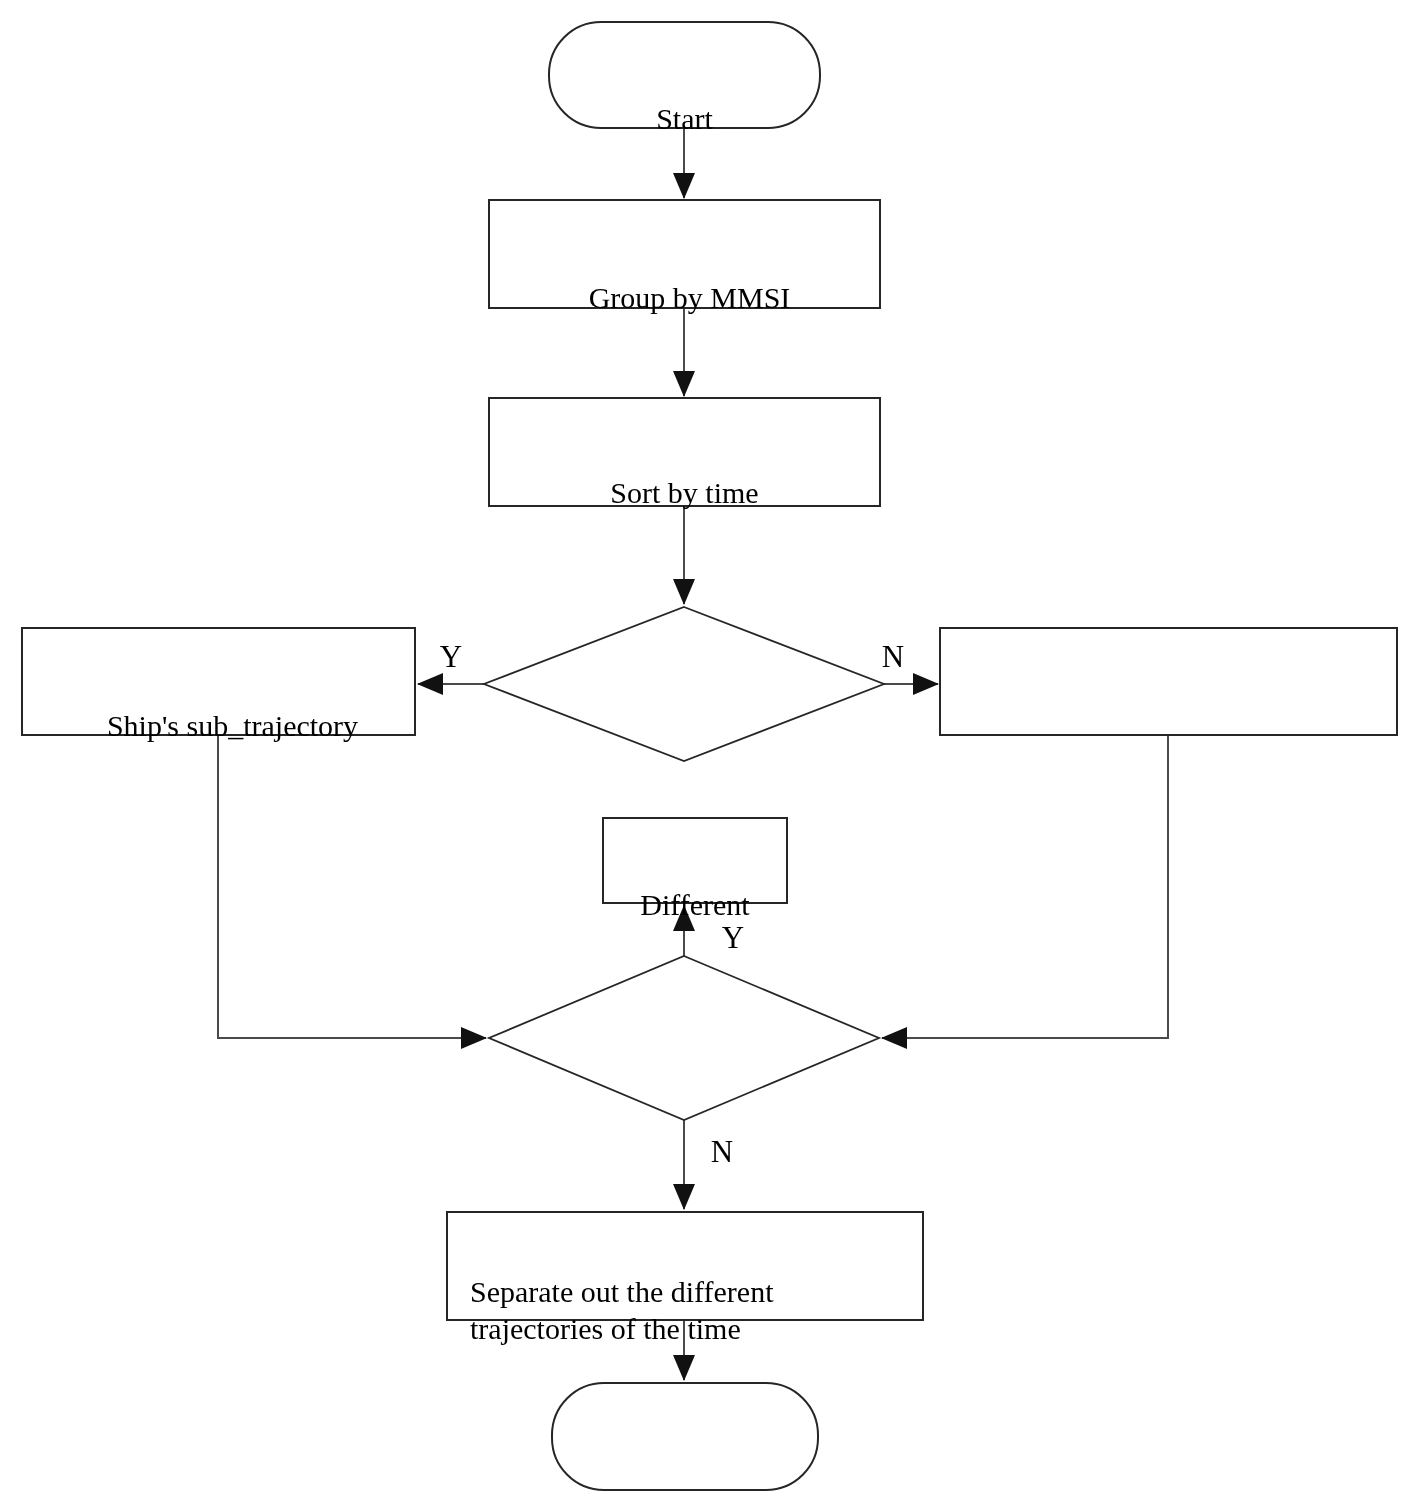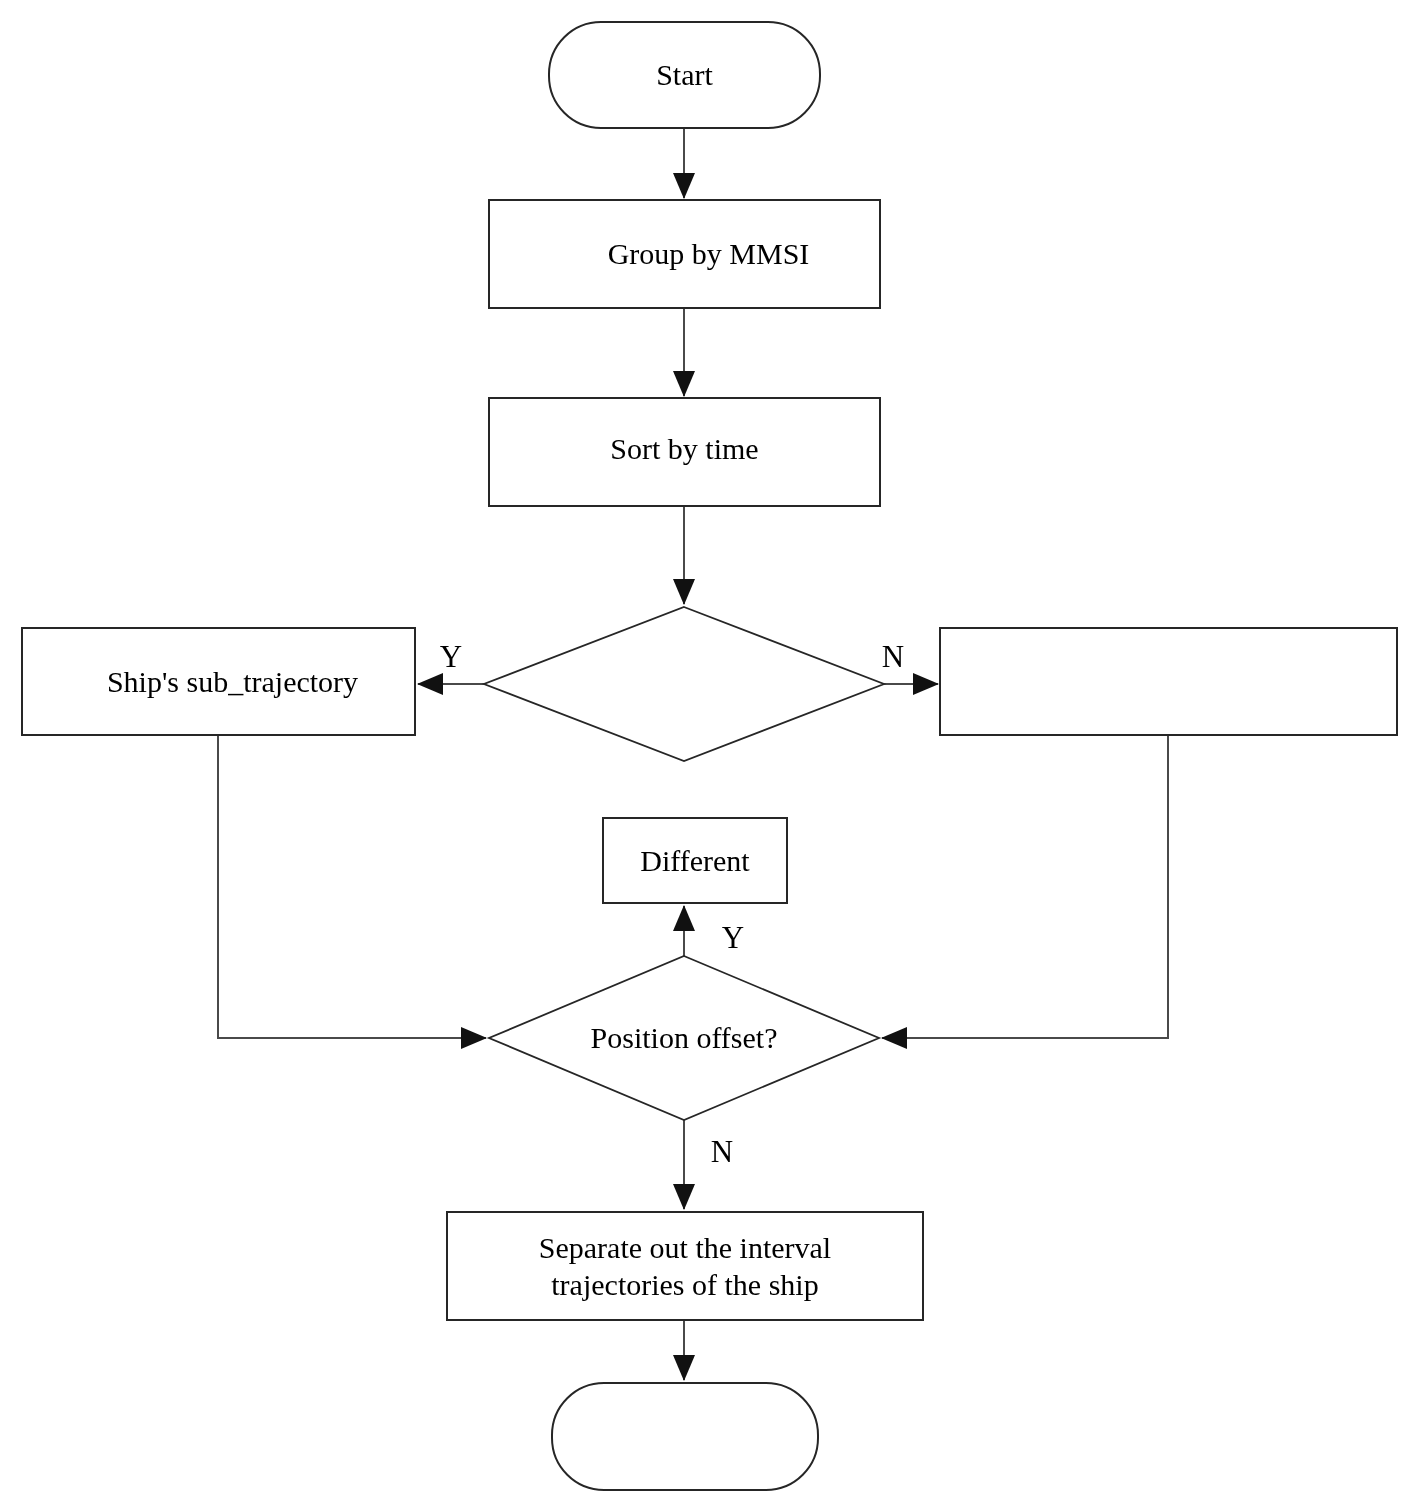--- a/index.html
+++ b/index.html
@@ -19,24 +19,25 @@
     color:var(--text);
     overflow:hidden;
   }
   .canvas svg{position:absolute;left:0;top:0;}
   .connector{fill:none;stroke:var(--connector);stroke-width:2px;}
   .shape{fill:var(--shape-fill);stroke:var(--shape-border);stroke-width:2px;}
   .shape.diamond{stroke-width:1.8px;}
   .label{
     position:absolute;
     display:flex;align-items:center;justify-content:center;
-    text-align:center;
+    text-align:left;
     font-size:30px;line-height:1.25;
     white-space:nowrap;
     pointer-events:none;
+    margin-top:44px;
   }
   .label.wrap{white-space:normal;}
   .label.wrap .inner{max-width:430px;}
   .branch{
     position:absolute;
     display:flex;align-items:center;justify-content:center;
     font-size:31px;
     pointer-events:none;
   }
 </style>
@@ -70,34 +71,33 @@
     <rect class="shape" x="22" y="628" width="393" height="107"></rect>
     <rect class="shape" x="940" y="628" width="457" height="107"></rect>
     <rect class="shape" x="603" y="818" width="184" height="85"></rect>
     <polygon class="shape diamond" points="684,956 879,1038 684,1120 489,1038"></polygon>
     <rect class="shape" x="447" y="1212" width="476" height="108"></rect>
     <rect class="shape" x="552" y="1383" width="266" height="107" rx="52" ry="52"></rect>
   </svg>
 
   <div class="label" style="left:549px;top:22px;width:271px;height:106px;">Start</div>
 
-  <div class="label" style="left:513px;top:200px;width:391px;height:108px;">Group by MMSI</div>
+  <div class="label" style="left:494px;top:200px;width:391px;height:108px;">Group by MMSI</div>
 
   <div class="label" style="left:489px;top:398px;width:391px;height:102px;">Sort by time</div>
 
 
   <div class="label" style="left:36px;top:628px;width:393px;height:107px;">Ship's sub_trajectory</div>
 
 
   <div class="label" style="left:603px;top:818px;width:184px;height:85px;">Different</div>
 
-  <div class="label" style="left:489px;top:956px;width:390px;height:164px;">Position offset?</div>
 
   <div class="label wrap" style="left:447px;top:1212px;width:476px;height:108px;">
-       <span class="inner">Separate out the interval trajectories of the ship</span>
+       <span class="inner">Separate out the different trajectories of the time</span>
   </div>
 
 
   <div class="branch" style="left:425px;top:638px;width:52px;height:38px;">Y</div>
 
   <div class="branch" style="left:867px;top:638px;width:52px;height:38px;">N</div>
 
   <div class="branch" style="left:707px;top:919px;width:52px;height:38px;">Y</div>
 
   <div class="branch" style="left:696px;top:1133px;width:52px;height:38px;">N</div>

